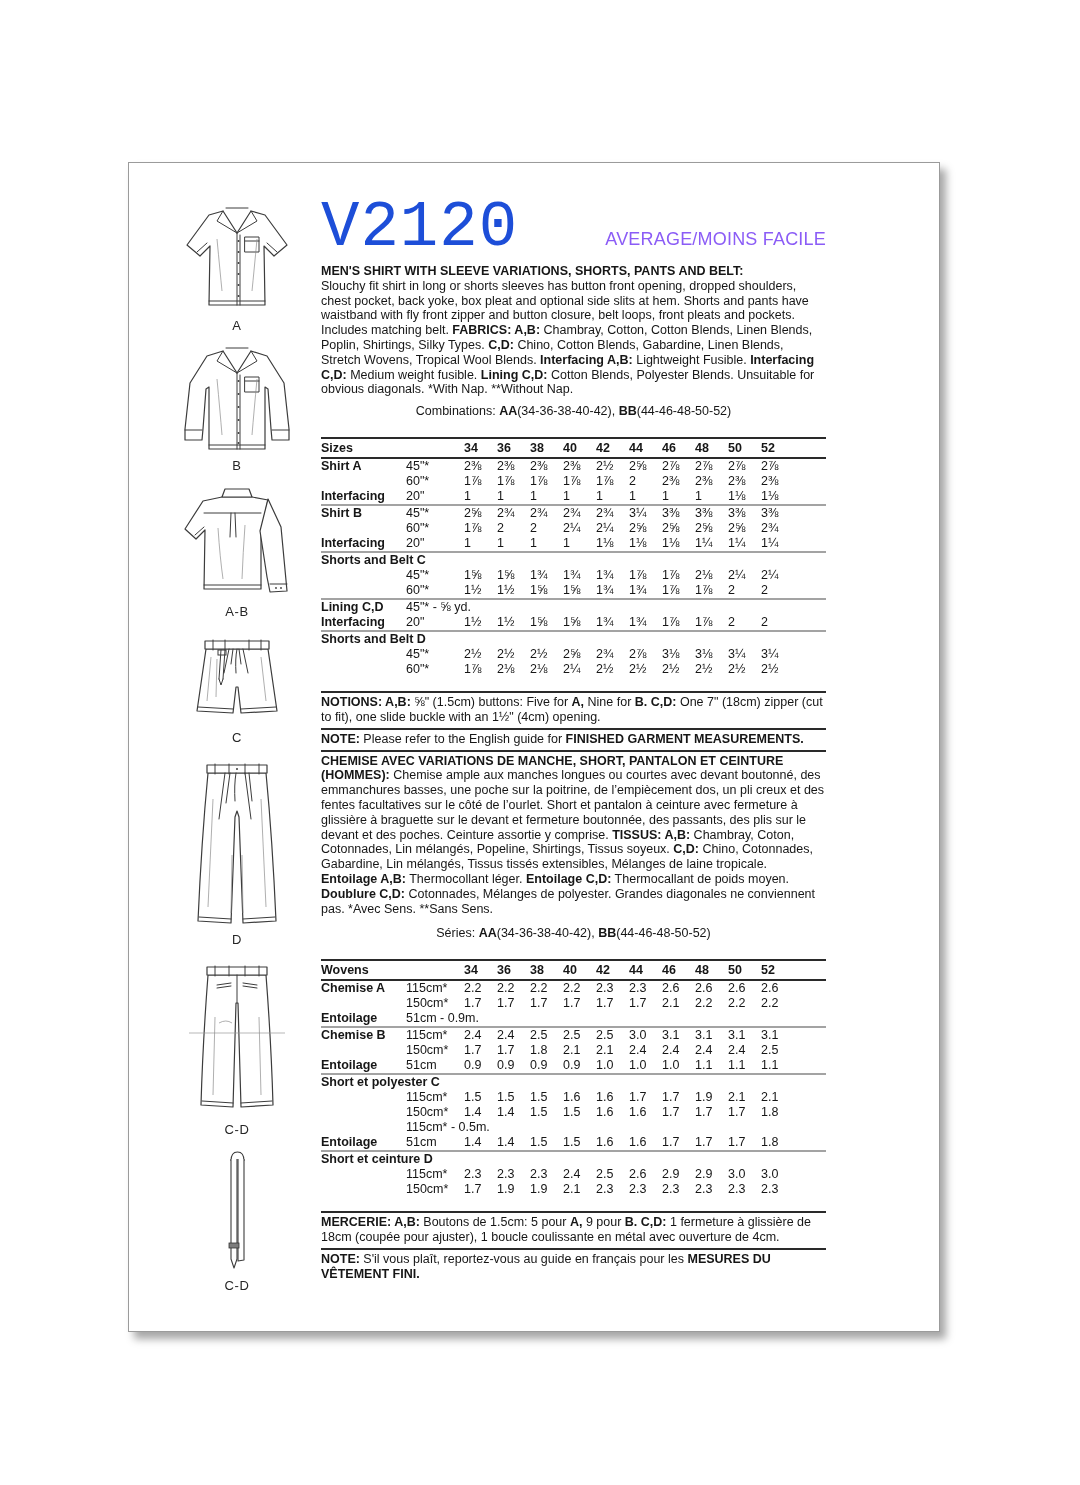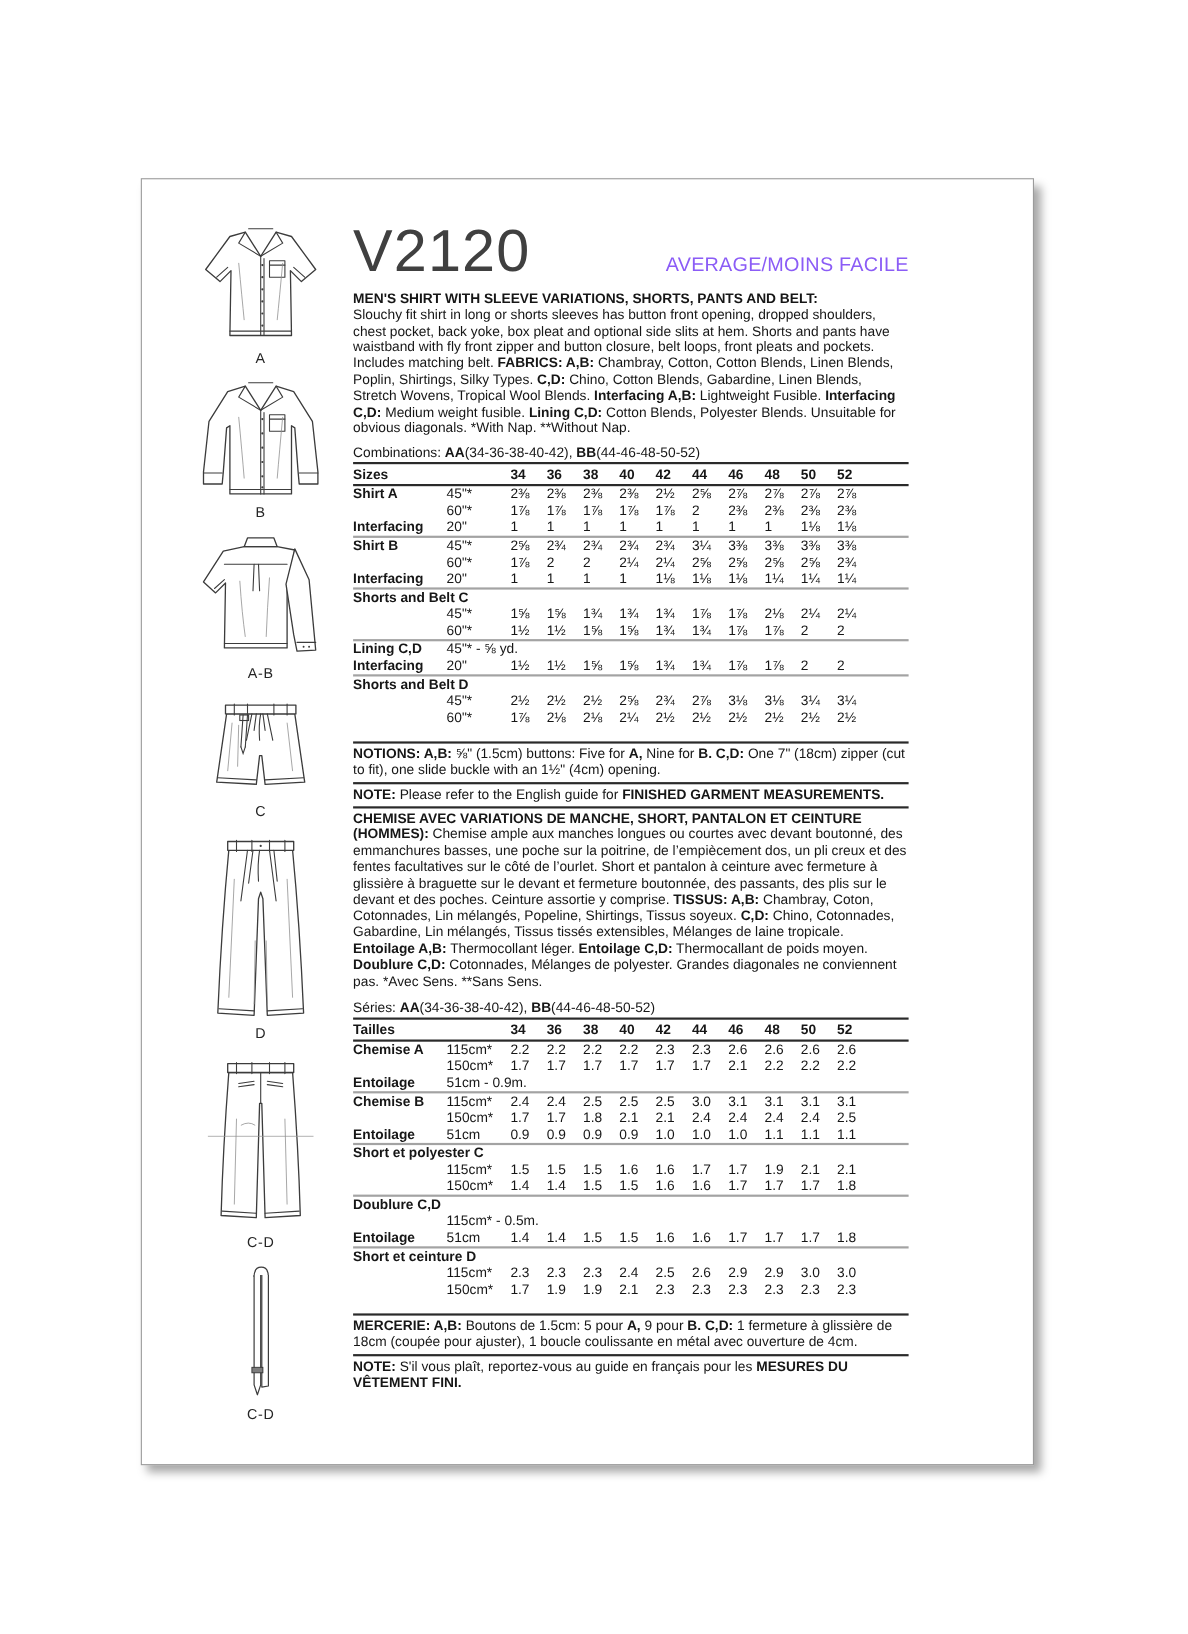--- a/index.html
+++ b/index.html
@@ -17,25 +17,25 @@
     display:flex; overflow:hidden;
   }
   
   .left-col { flex:0 0 168px; width:168px; display:flex; flex-direction:column; align-items:center; }
   .fig { display:flex; flex-direction:column; align-items:center; margin-bottom:10px; }
   .fig svg { display:block; }
   .fig-label { font-size:13px; line-height:15px; color:#262626; letter-spacing:0.6px; margin-top:1px; }
   
   .main-col { flex:0 0 505px; width:505px; }
   .title-row { display:flex; justify-content:space-between; align-items:baseline; margin-bottom:9px; }
-  .pattern-number { font-family:Liberation Sans, sans-serif; font-size:54px; line-height:54px; letter-spacing:1px; color:#404040; }
+  .pattern-number { font-family:Liberation Mono, monospace; font-size:64px; line-height:54px; letter-spacing:1px; color:#1d4ed8; }
   .difficulty { font-size:18px; letter-spacing:0.2px; color:#8b5cf6; }
   .para { font-size:12.5px; line-height:14.8px; }
   .b { font-weight:bold; }
-  .combos { font-size:12.5px; line-height:15px; margin-top:7px; padding-bottom:1px; }
+  .combos { font-size:12.5px; line-height:15px; margin-top:7px; padding-bottom:18px;text-align:center; }
   .series { margin-top:10px; }
   
   .size-table { border-top:2px solid #2a2a2a; border-bottom:2px solid #2a2a2a; padding-bottom:14px; }
   .tr { display:grid; grid-template-columns:85px 58px repeat(10,33px) 1fr; font-size:12.5px; line-height:15px; }
   .tr.head { border-bottom:2px solid #2a2a2a; font-weight:bold; padding:2px 0 1px; }
   .tr.rule { border-top:2px solid #a3a3a3; }
   .c-label { font-weight:bold; white-space:nowrap; }
   .c-sub { white-space:nowrap; }
   .c-span { grid-column:1 / -1; font-weight:bold; white-space:nowrap; }
   .c-text { grid-column:2 / -1; white-space:nowrap; }
@@ -416,21 +416,21 @@
     <div class="rule-block"><span class="b">NOTIONS: A,B:</span><span> ⅝" (1.5cm) buttons: Five for </span><span class="b">A,</span><span> Nine for </span><span class="b">B. C,D:</span><span> One 7" (18cm) zipper (cut to fit), one slide buckle with an 1½" (4cm) opening.</span></div>
 
     <div class="rule-block"><span class="b">NOTE:</span><span> Please refer to the English guide for </span><span class="b">FINISHED GARMENT MEASUREMENTS.</span></div>
 
     <div class="para fr-desc"><span class="b">CHEMISE AVEC VARIATIONS DE MANCHE, SHORT, PANTALON ET CEINTURE (HOMMES):</span><span> Chemise ample aux manches longues ou courtes avec devant boutonné, des emmanchures basses, une poche sur la poitrine, de l’empiècement dos, un pli creux et des fentes facultatives sur le côté de l’ourlet. Short et pantalon à ceinture avec fermeture à glissière à braguette sur le devant et fermeture boutonnée, des passants, des plis sur le devant et des poches. Ceinture assortie y comprise. </span><span class="b">TISSUS: A,B:</span><span> Chambray, Coton, Cotonnades, Lin mélangés, Popeline, Shirtings, Tissus soyeux. </span><span class="b">C,D:</span><span> Chino, Cotonnades, Gabardine, Lin mélangés, Tissus tissés extensibles, Mélanges de laine tropicale. </span><span class="b">Entoilage A,B:</span><span> Thermocollant léger. </span><span class="b">Entoilage C,D:</span><span> Thermocallant de poids moyen. </span><span class="b">Doublure C,D:</span><span> Cotonnades, Mélanges de polyester. Grandes diagonales ne conviennent pas. *Avec Sens. **Sans Sens.</span></div>
 
     <div class="combos series"><span>Séries: </span><span class="b">AA</span><span>(34-36-38-40-42), </span><span class="b">BB</span><span>(44-46-48-50-52)</span></div>
 
     <div class="size-table">
         <div class="tr head">
-          <div class="c-label">Tailles</div>
+          <div class="c-label">Wovens</div>
           <div class="c-sub"></div>
           <div class="c-num">34</div>
           <div class="c-num">36</div>
           <div class="c-num">38</div>
           <div class="c-num">40</div>
           <div class="c-num">42</div>
           <div class="c-num">44</div>
           <div class="c-num">46</div>
           <div class="c-num">48</div>
           <div class="c-num">50</div>
@@ -534,23 +534,20 @@
           <div class="c-num">1.4</div>
           <div class="c-num">1.5</div>
           <div class="c-num">1.5</div>
           <div class="c-num">1.6</div>
           <div class="c-num">1.6</div>
           <div class="c-num">1.7</div>
           <div class="c-num">1.7</div>
           <div class="c-num">1.7</div>
           <div class="c-num">1.8</div>
         </div>
-        <div class="tr rule">
-          <div class="c-span">Doublure C,D</div>
-        </div>
         <div class="tr">
           <div class="c-label"></div>
           <div class="c-text">115cm* - 0.5m.</div>
         </div>
         <div class="tr">
           <div class="c-label">Entoilage</div>
           <div class="c-sub">51cm</div>
           <div class="c-num">1.4</div>
           <div class="c-num">1.4</div>
           <div class="c-num">1.5</div>

